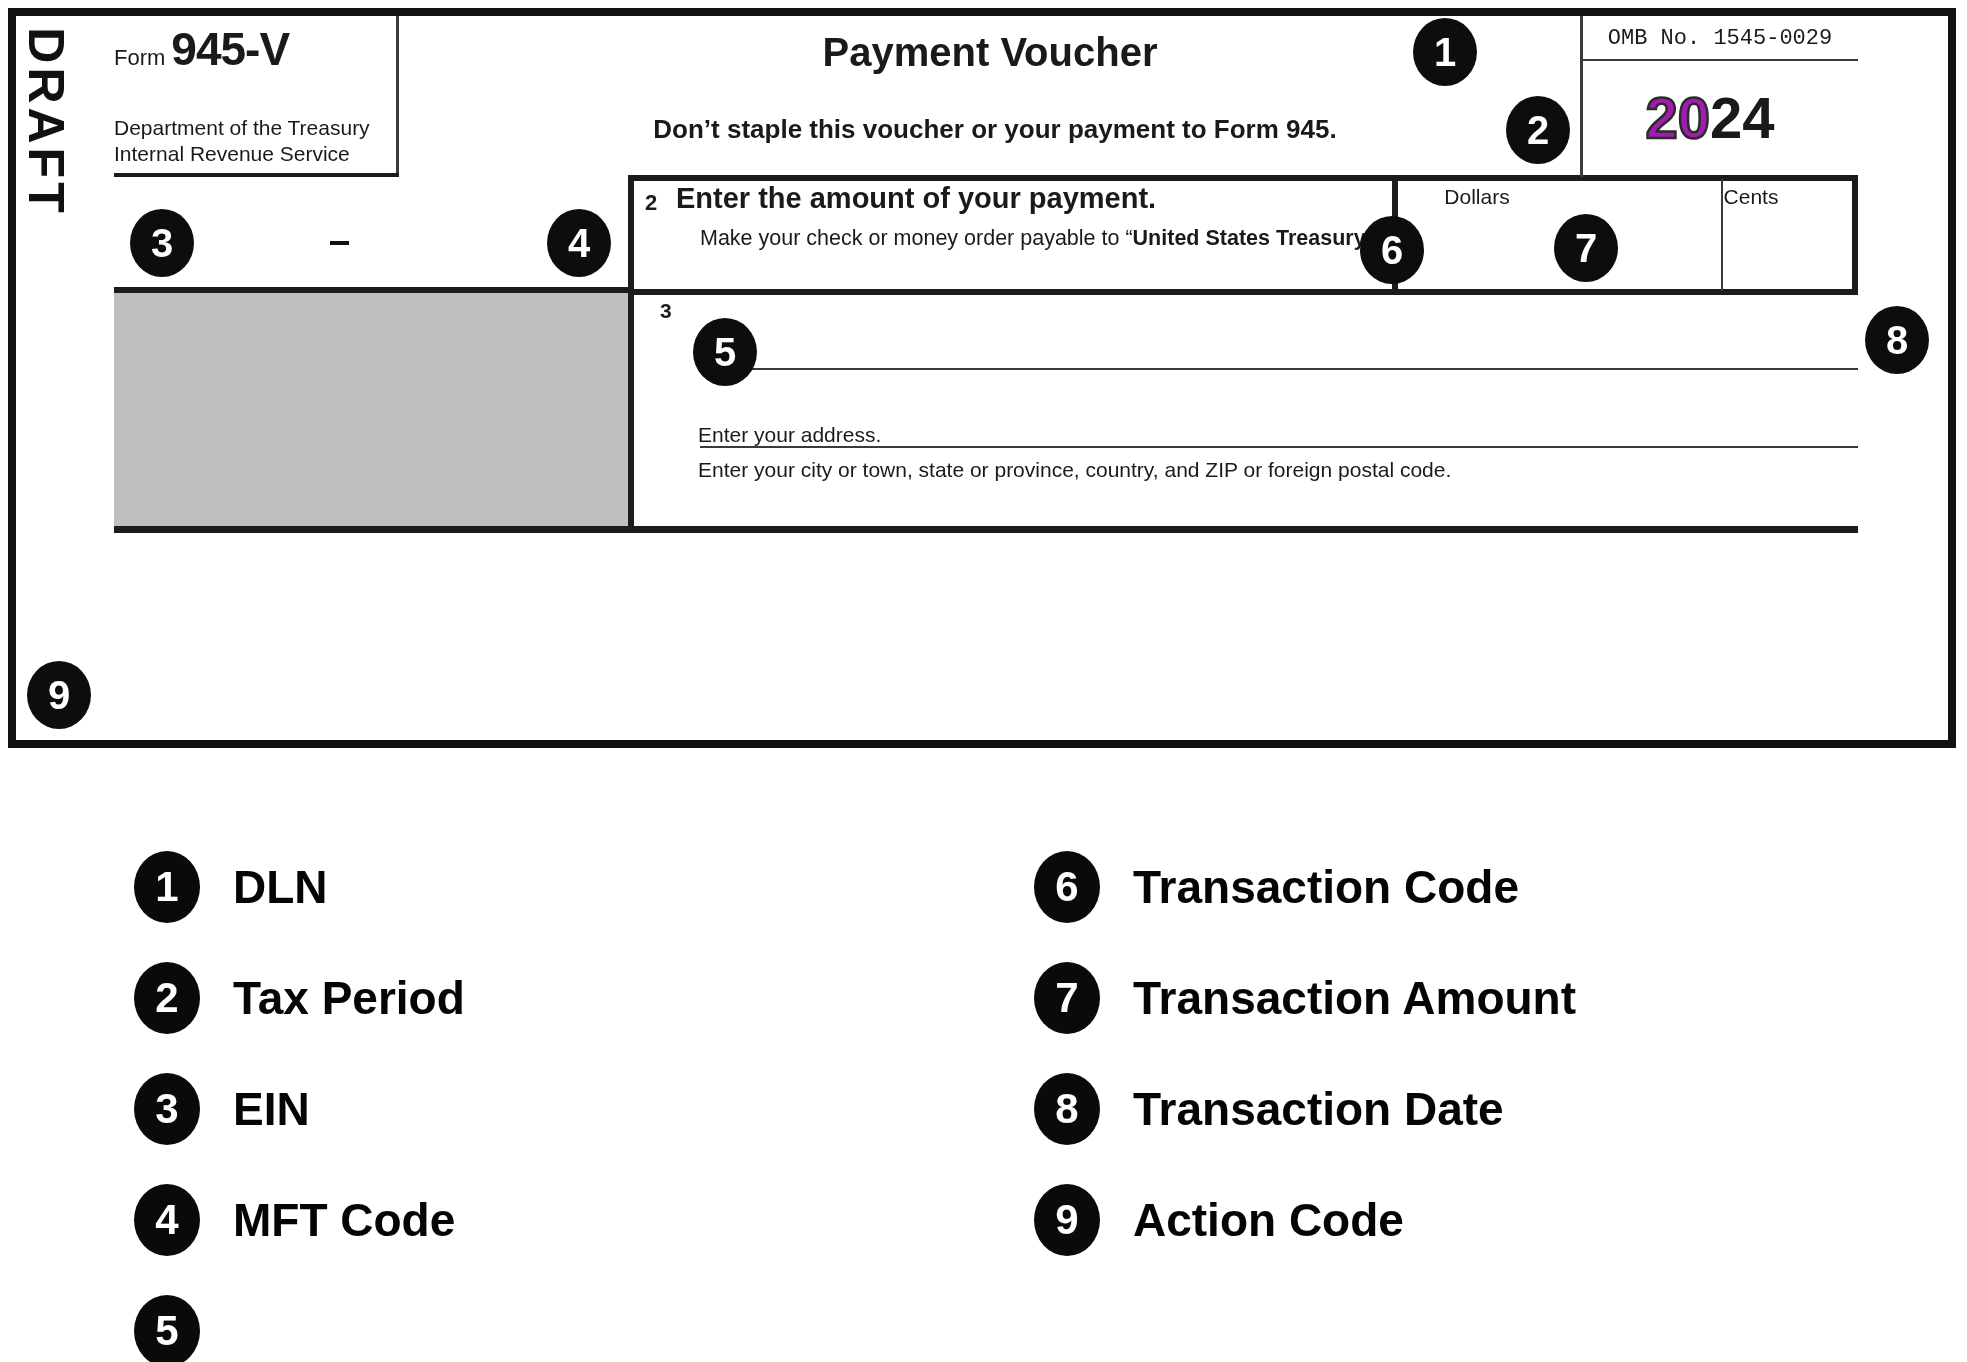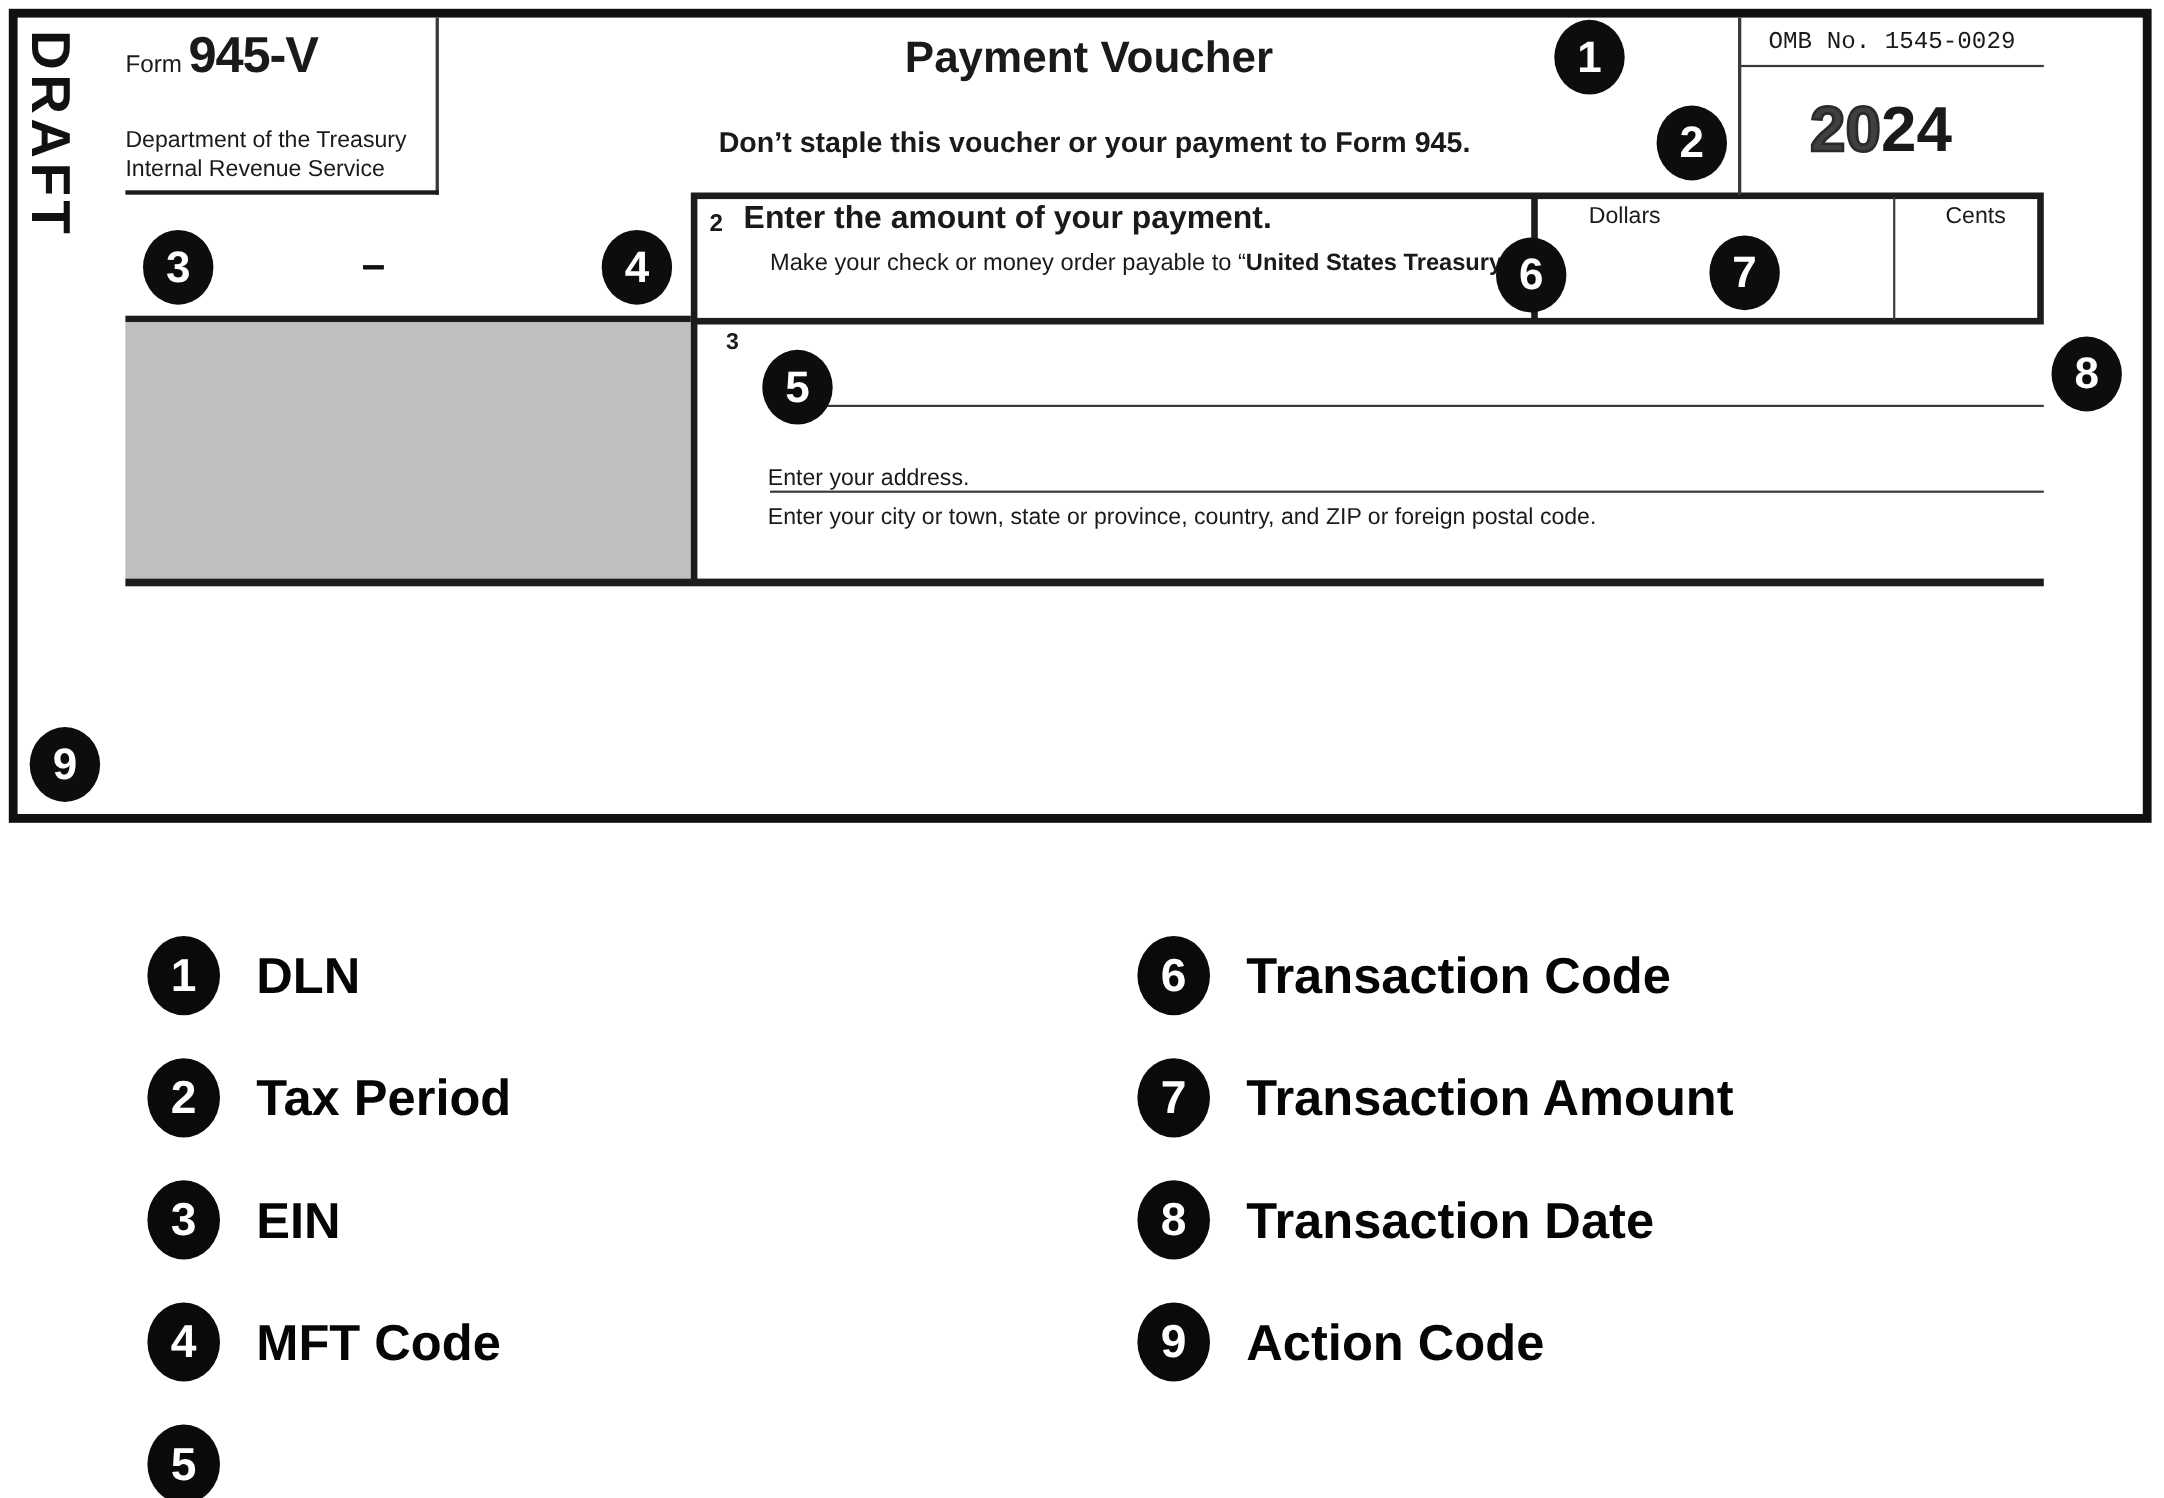--- a/index.html
+++ b/index.html
@@ -21,21 +21,21 @@
     font-size:50px;font-weight:bold;letter-spacing:4px;white-space:nowrap;color:#111;
   }
   .form-id{position:absolute;left:114px;top:22px;display:flex;align-items:flex-end;white-space:nowrap;}
   .form-id .small{font-size:22px;padding-bottom:5px;}
   .form-id .big{font-size:46px;font-weight:bold;letter-spacing:-1px;margin-left:6px;}
   .agency{position:absolute;left:114px;top:115px;font-size:21px;line-height:26px;white-space:nowrap;}
   .title{position:absolute;left:700px;top:30px;width:580px;text-align:center;font-size:40px;font-weight:bold;white-space:nowrap;}
   .subtitle{position:absolute;left:630px;top:114px;width:730px;text-align:center;font-size:26px;font-weight:bold;white-space:nowrap;}
   .omb{position:absolute;left:1588px;top:26px;width:264px;text-align:center;font-size:22px;white-space:nowrap;font-family:Liberation Mono, monospace;}
   .year{position:absolute;left:1590px;top:84px;width:240px;text-align:center;font-size:58px;font-weight:bold;white-space:nowrap;}
-  .year .outline{color:#404040;-webkit-text-stroke:2.5px #2b2b2b;}
+  .year .outline{color:#a21caf;-webkit-text-stroke:2.5px #2b2b2b;}
   .field-label{font-weight:bold;}
   .f1{position:absolute;left:116px;top:184px;font-size:21px;white-space:nowrap;}
   .ein-dash{position:absolute;left:330px;top:241px;width:19px;height:4px;background:#111;}
   .f2-num{position:absolute;left:645px;top:190px;font-size:22px;font-weight:bold;}
   .f2-head{position:absolute;left:676px;top:182px;font-size:29px;font-weight:bold;white-space:nowrap;}
   .f2-note{position:absolute;left:700px;top:226px;font-size:21.5px;white-space:nowrap;}
   .col-head{position:absolute;top:185px;font-size:21px;text-align:center;white-space:nowrap;}
   .f3-num{position:absolute;left:660px;top:299px;font-size:21px;font-weight:bold;}
   .f3-text{position:absolute;left:698px;top:299px;font-size:21px;white-space:nowrap;}
   .addr-text{position:absolute;left:698px;top:388px;font-size:21px;white-space:nowrap;margin-top:35px;}
@@ -91,21 +91,21 @@
   <div class="subtitle">Don’t staple this voucher or your payment to Form 945.</div>
   <div class="omb">OMB No. 1545-0029</div>
   <div class="year"><span class="outline">20</span><span>24</span></div>
 
   <div class="ein-dash"></div>
 
   <div class="f2-num">2</div>
   <div class="f2-head">Enter the amount of your payment.</div>
   <div class="f2-note"><span>Make your check or money order payable to “</span><b>United States Treasury</b><span>.”</span></div>
   <div class="col-head" style="left:1341px;width:272px;">Dollars</div>
-  <div class="col-head" style="left:1723px;width:146px;">Cents</div>
+  <div class="col-head" style="left:1678px;width:146px;">Cents</div>
 
   <div class="f3-num">3</div>
   <div class="addr-text">Enter your address.</div>
   <div class="city-text">Enter your city or town, state or province, country, and ZIP or foreign postal code.</div>
 
   <div class="callout" style="left:1413px;top:18px;">1</div>
   <div class="callout" style="left:1506px;top:96px;">2</div>
   <div class="callout" style="left:130px;top:209px;">3</div>
   <div class="callout" style="left:547px;top:209px;">4</div>
   <div class="callout" style="left:693px;top:318px;">5</div>

